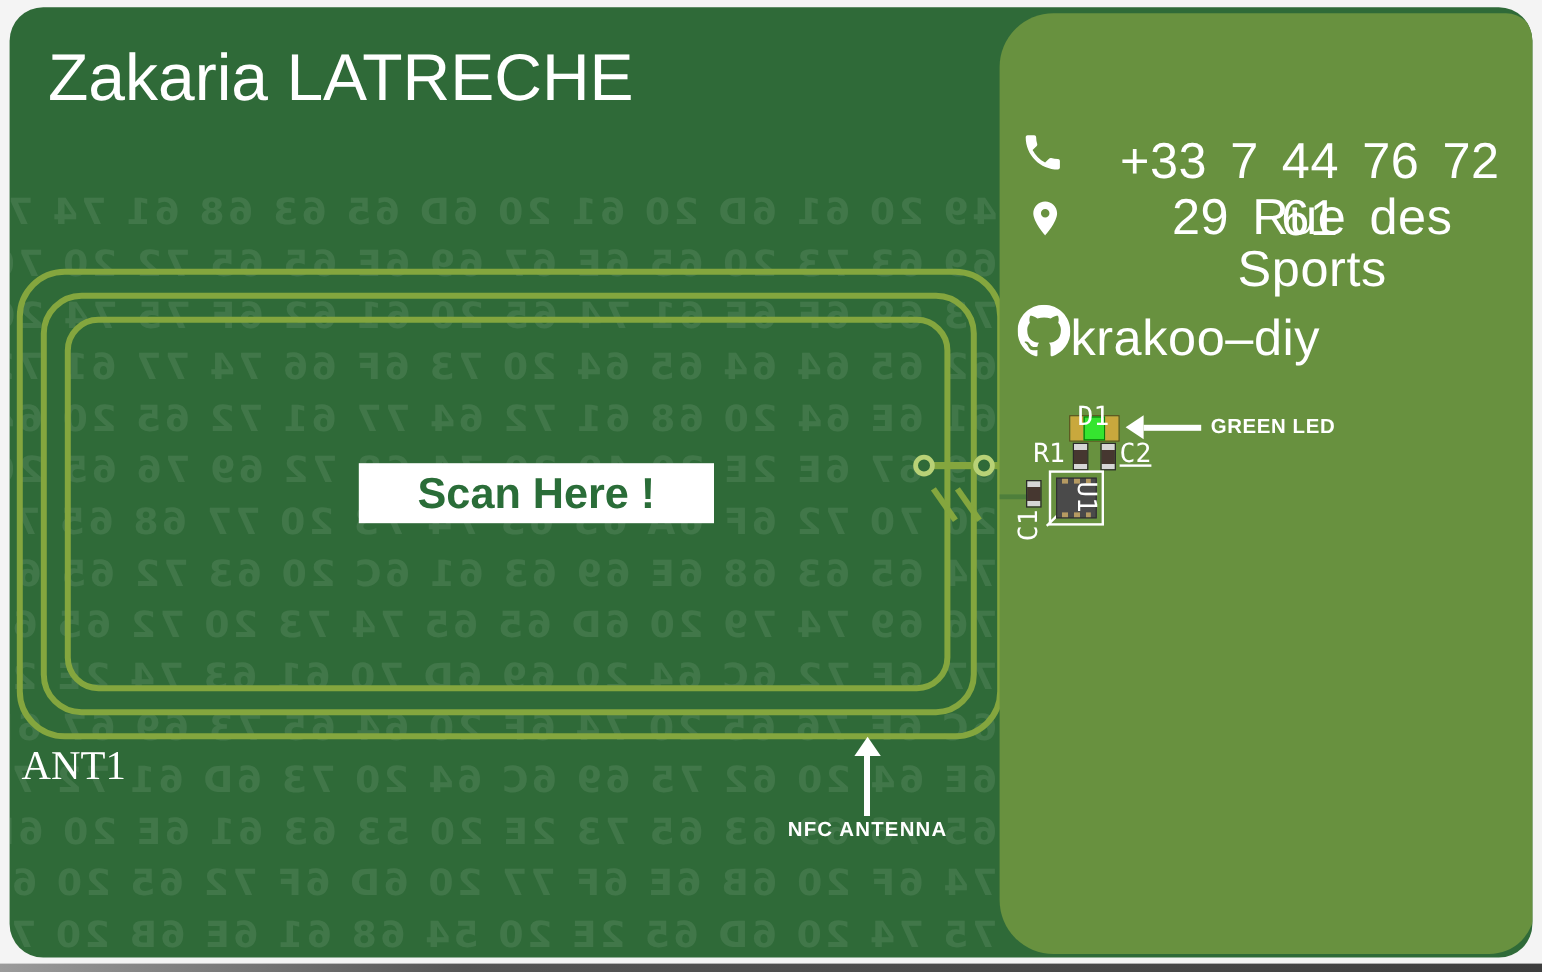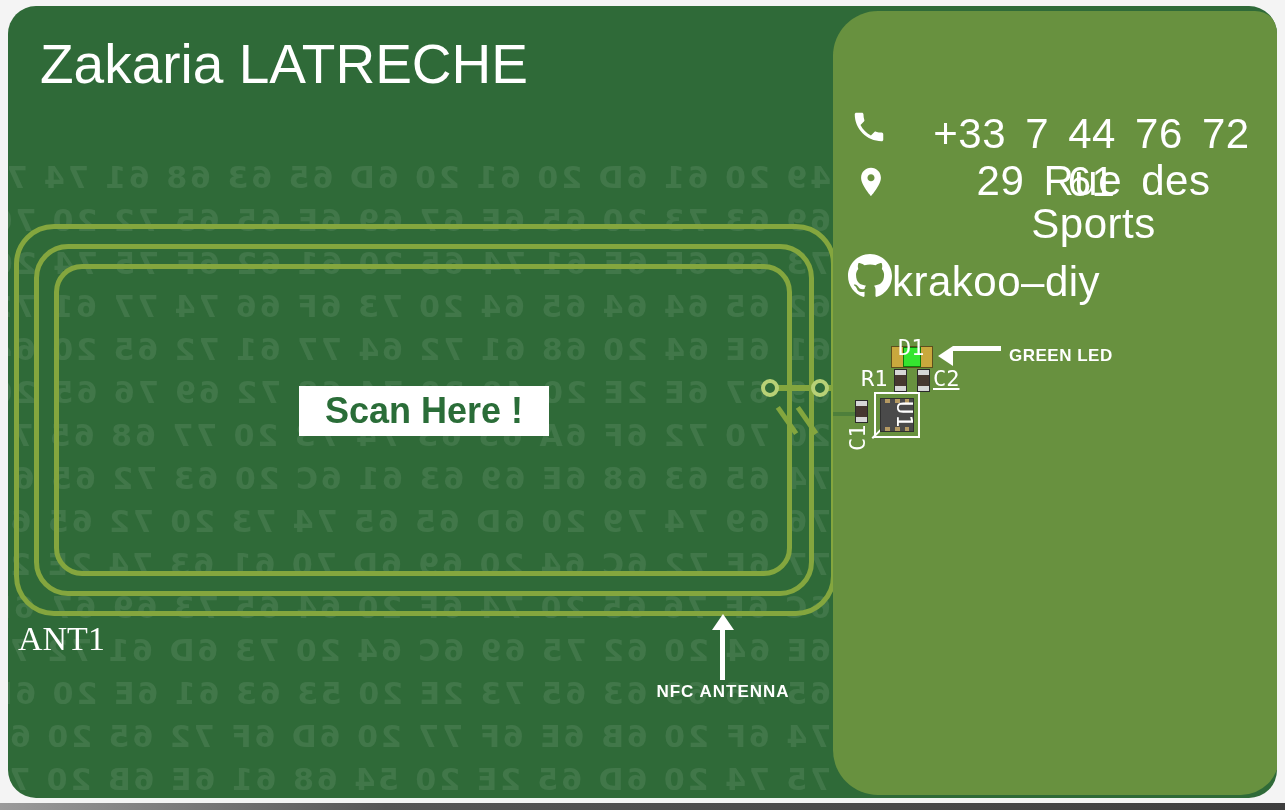--- a/index.html
+++ b/index.html
@@ -44,21 +44,21 @@
   .via{position:absolute;width:18px;height:18px;border-radius:50%;
        border:4px solid #b8d176;background:var(--card-green);z-index:4;}
   .via.v1{left:753px;top:373px;}
   .via.v2{left:803px;top:373px;}
   .jog{position:absolute;width:32px;height:5px;background:var(--trace);z-index:2;transform:rotate(55deg);}
   .jog.j1{left:763px;top:412px;}
   .jog.j2{left:783px;top:412px;}
 
   
   .scan-box{
-    position:absolute;left:291px;top:380px;width:250px;height:50px;
+    position:absolute;left:291px;top:380px;width:296px;height:50px;
     background:#fff;z-index:5;display:flex;align-items:center;justify-content:center;
   }
   .scan-box span{color:var(--scan-text);font-size:36px;font-weight:600;letter-spacing:0px;}
 
   
   .ant1{position:absolute;left:10px;top:614px;color:var(--silk);
         font-family:Liberation Serif, serif;font-size:34px;z-index:5;}
   .nfc-callout{position:absolute;left:615px;top:608px;width:200px;z-index:5;text-align:center;}
   .nfc-arrow-line{position:absolute;left:97px;top:14px;width:5px;height:52px;background:#fff;}
   .nfc-arrow-head{position:absolute;left:89px;top:0;width:0;height:0;
@@ -106,21 +106,21 @@
     border:2px solid #fff;z-index:7;}
   .ic-box .chamfer{position:absolute;left:-3px;bottom:-3px;width:14px;height:2px;background:#fff;
     transform:rotate(-45deg);transform-origin:left bottom;}
   .chip{position:absolute;left:47px;top:387px;width:34px;height:34px;background:#4a4a4a;
     border:1px solid #303030;z-index:7;}
   .chip .pins-top,.chip .pins-bottom{position:absolute;left:4px;width:24px;height:4px;
     background:repeating-linear-gradient(90deg,#b59a62 0 5px,transparent 5px 10px);}
   .chip .pins-top{top:0;} .chip .pins-bottom{bottom:0;}
   .panel-trace{position:absolute;left:0px;top:401px;width:24px;height:4px;background:rgba(47,106,56,0.45);z-index:6;}
 
-  .led-callout{position:absolute;left:105px;top:335px;display:flex;align-items:flex-start;z-index:8;}
+  .led-callout{position:absolute;left:105px;top:335px;display:flex;align-items:center;z-index:8;}
   .led-arrow-head{width:0;height:0;border-top:10px solid transparent;border-bottom:10px solid transparent;
     border-right:15px solid #fff;}
   .led-arrow-line{width:48px;height:5px;background:#fff;}
   .led-callout-label{color:#fff;font-weight:800;font-size:17px;letter-spacing:0.5px;margin-left:8px;}
 
   
   .name{position:absolute;left:32px;top:26px;color:#fff;font-weight:normal;font-size:55px;
     letter-spacing:0px;z-index:5;}
   .role{position:absolute;left:34px;top:92px;color:#fff;font-size:34px;z-index:5;}
 </style>

